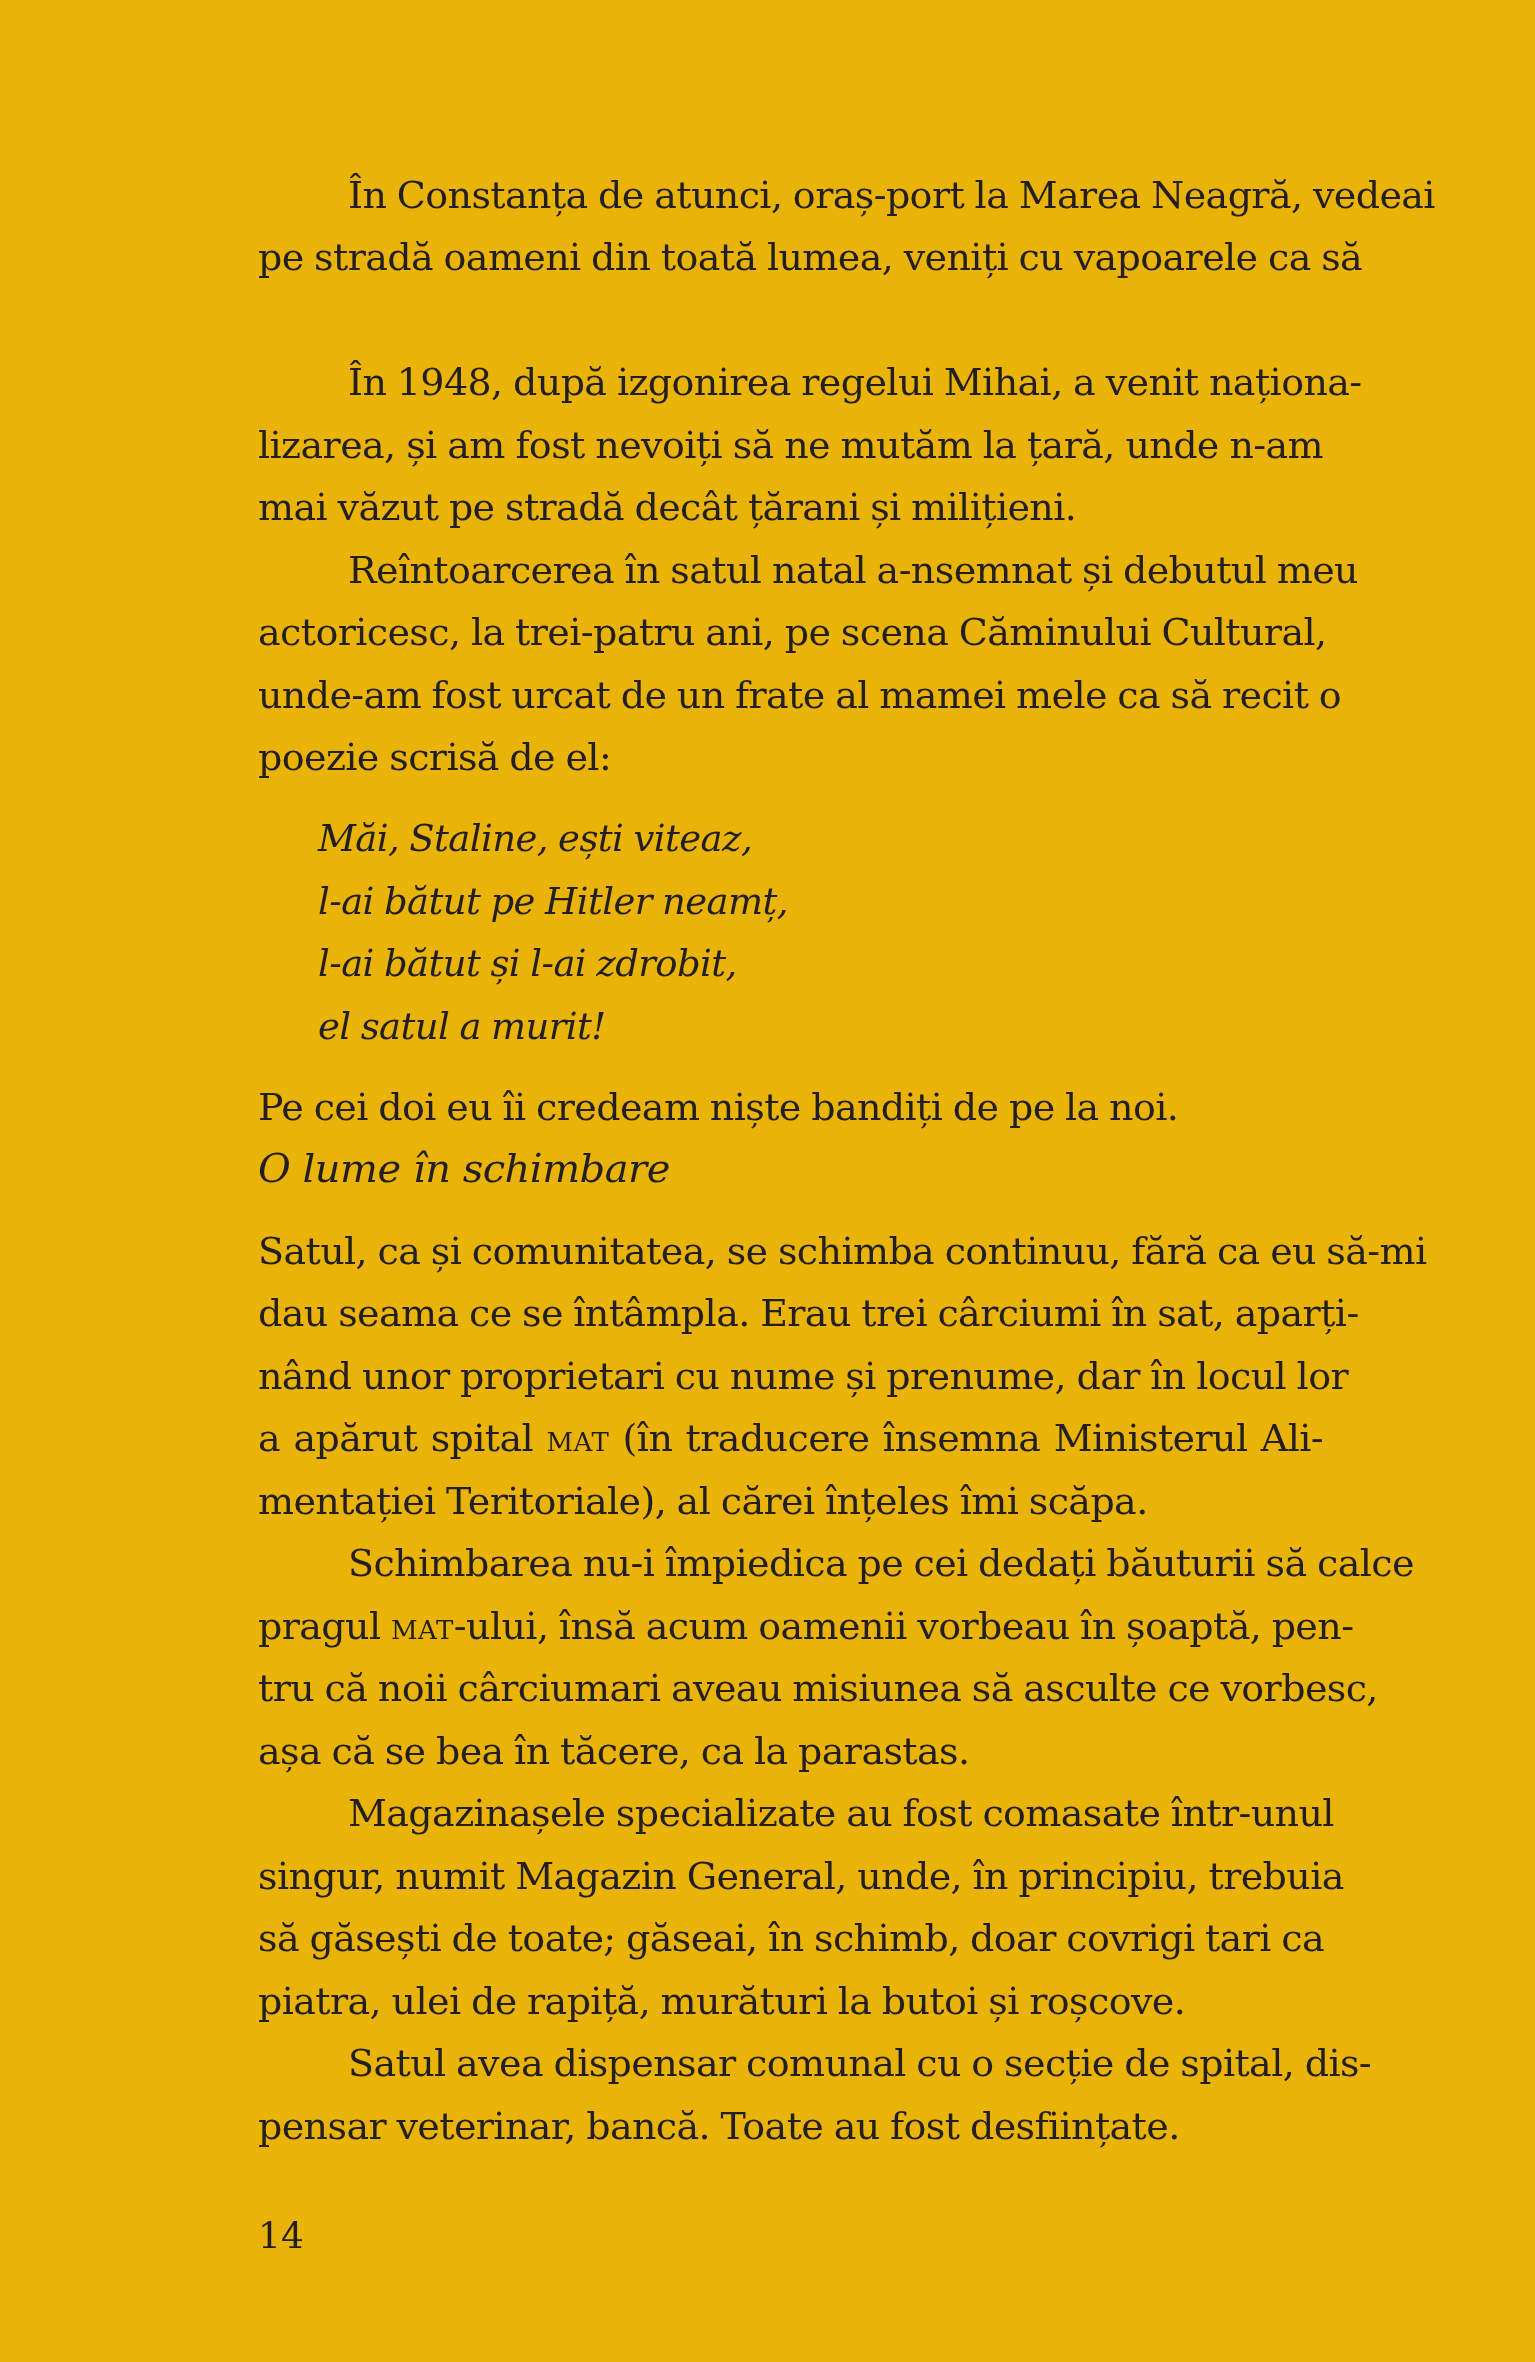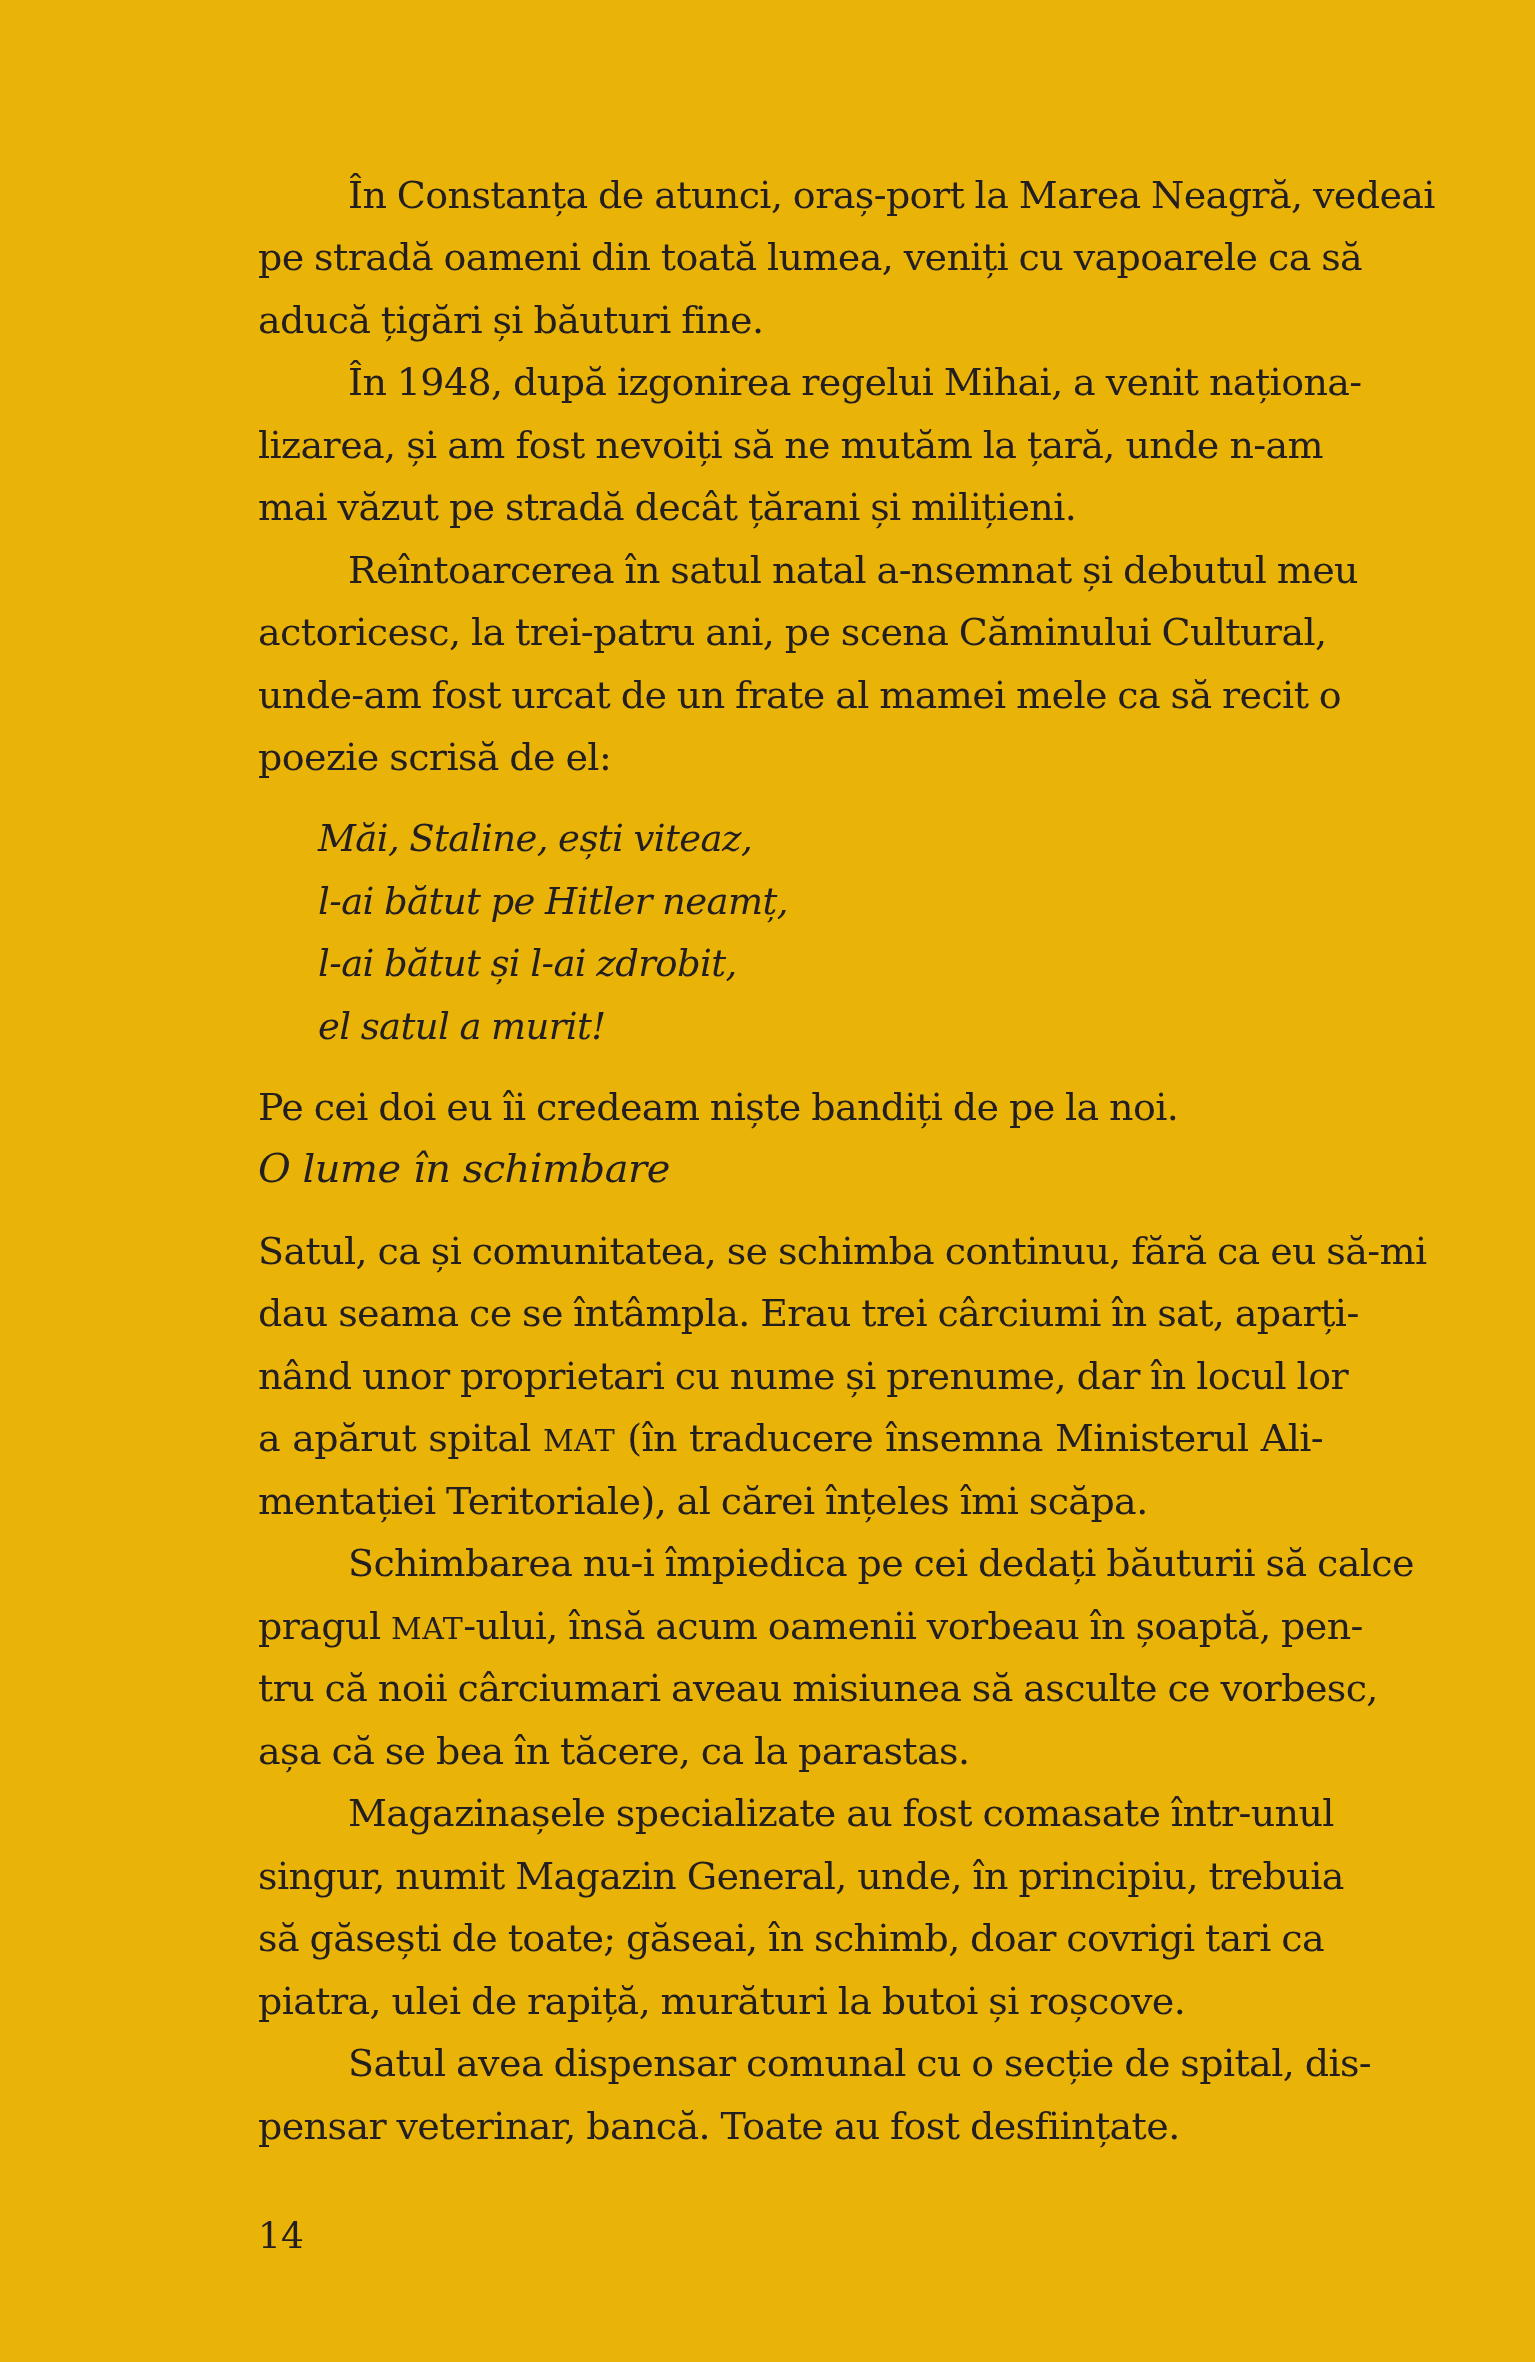--- a/index.html
+++ b/index.html
@@ -21,31 +21,30 @@
     letter-spacing: -0.6px;
     word-spacing: -1px;
   }
   .line.indent { left: 348px; width: 975px; }
   .line.last { text-align-last: left; }
   .line.poem { left: 318px; width: auto; font-style: italic; text-align-last: left; font-size: 37px; }
   .heading {
     position: absolute; left: 258px; font-size: 40px; font-style: italic; line-height: 1;
     letter-spacing: -0.5px;
   }
-  .sc { font-size: 30px; letter-spacing: 0.5px; }
+  .sc { font-size: 26px; letter-spacing: 0.5px; }
   .pagenum { position: absolute; left: 258px; font-size: 36px; line-height: 1; }
 </style>
 </head>
 <body>
 
 <div class="page">
 
   <div class="line indent" style="top:176px">În Constanța de atunci, oraș-port la Marea Neagră, vedeai</div>
   <div class="line" style="top:238px">pe stradă oameni din toată lumea, veniți cu vapoarele ca să</div>
-  <div class="line last" style="top:301px">aducă țigări și băuturi fine.</div>
 
   <div class="line indent" style="top:363px">În 1948, după izgonirea regelui Mihai, a venit naționa-</div>
   <div class="line" style="top:426px">lizarea, și am fost nevoiți să ne mutăm la țară, unde n-am</div>
   <div class="line last" style="top:488px">mai văzut pe stradă decât țărani și milițieni.</div>
 
   <div class="line indent" style="top:551px">Reîntoarcerea în satul natal a-nsemnat și debutul meu</div>
   <div class="line" style="top:613px">actoricesc, la trei-patru ani, pe scena Căminului Cultural,</div>
   <div class="line" style="top:676px">unde-am fost urcat de un frate al mamei mele ca să recit o</div>
   <div class="line last" style="top:738px">poezie scrisă de el:</div>
 

